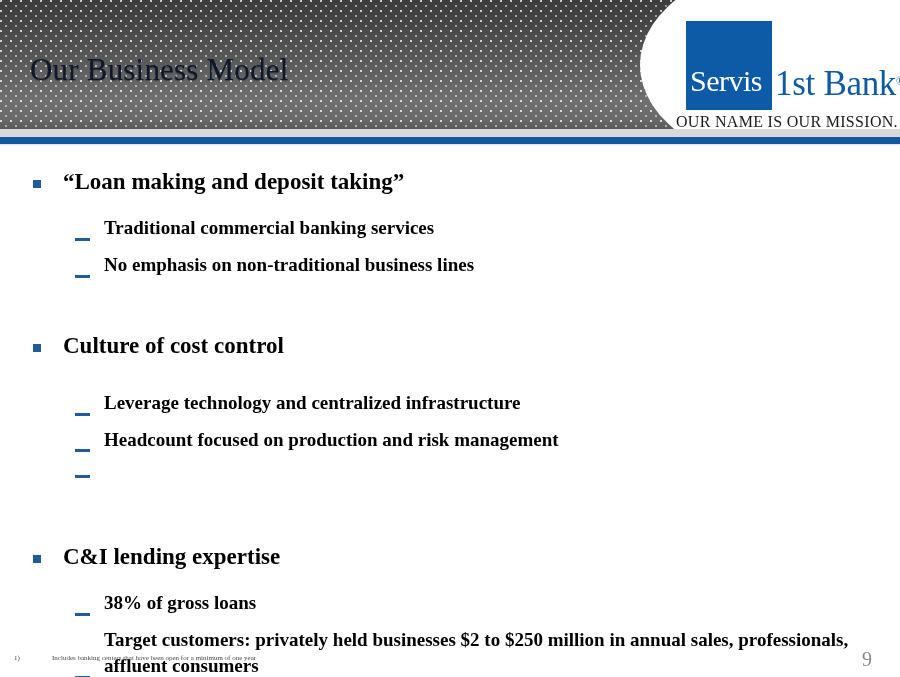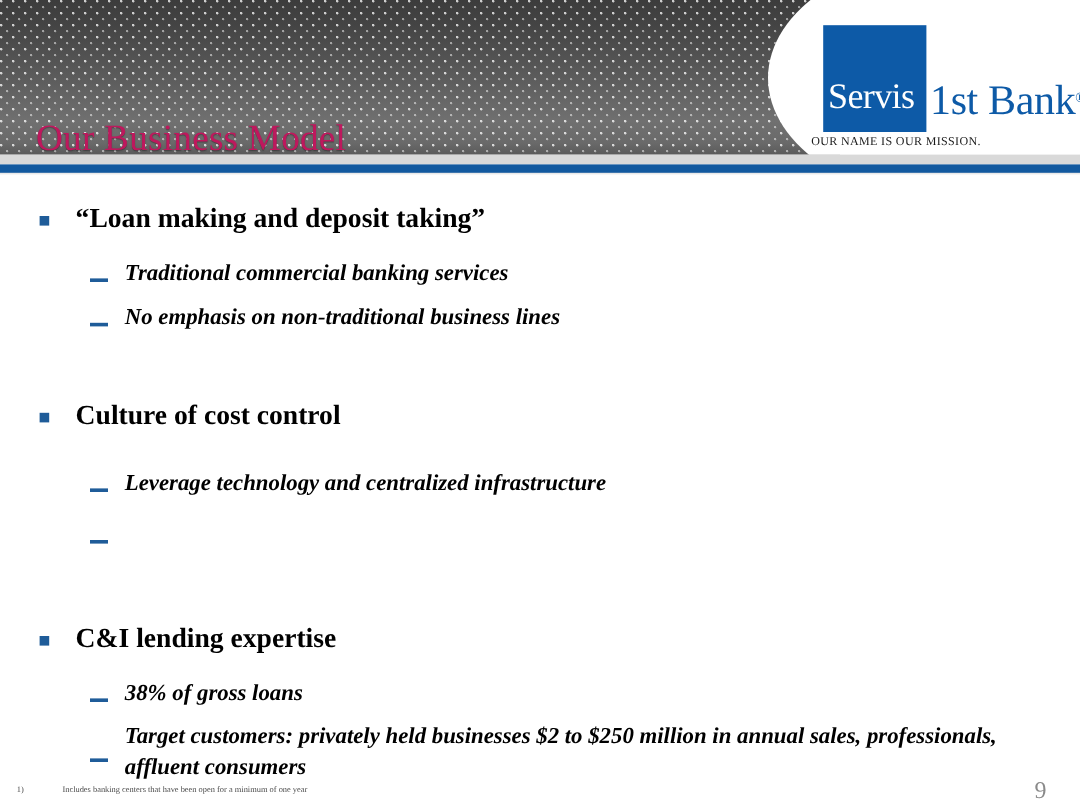--- a/index.html
+++ b/index.html
@@ -63,25 +63,24 @@
     width: 260px;
     height: 129px;
     background: #ffffff;
   }
   .slide-title {
     position: absolute;
     left: 30px;
     top: 52px;
     font-family: "Liberation Serif", serif;
     font-size: 31px;
-    color: #be185d;
+    color: #0f172a;
     letter-spacing: 0.2px;
     white-space: nowrap;
     text-shadow: 0 1px 1px rgba(0,0,0,0.35);
-    margin-top: 45px;
   }
 
   
   .bar-lightgray {
     position: absolute;
     left: 0; top: 129px;
     width: 900px; height: 8px;
     background: #d9d9d9;
   }
   .bar-blue {
@@ -136,23 +135,23 @@
   }
   .logo-reg {
     font-size: 12px;
     vertical-align: 10px;
   }
   .logo-tagline {
     position: absolute;
     left: 0px;
     top: 95px;
     width: 216px;
-    text-align: left;
-    font-family: "Liberation Serif", serif;
-    font-size: 10px;
+    text-align: center;
+    font-family: "Liberation Serif", serif;
+    font-size: 16px;
     color: #1a1a1a;
     letter-spacing: 0.3px;
     white-space: nowrap;
   }
 
   
   .content {
     position: absolute;
     left: 0;
     top: 152px;
@@ -176,23 +175,22 @@
   .l1 .tx {
     font-family: "Liberation Serif", serif;
     font-weight: bold;
     font-size: 23px;
     color: #000000;
     line-height: 1.22;
   }
   .l2 {
     position: relative;
     display: flex;
-    align-items: center;
+    align-items: flex-end;
     padding: 0 20px 0 75px;
-    font-style: italic;
   }
   .l2 .dsh {
     flex: 0 0 auto;
     width: 15px;
     height: 3px;
     background: #1f5c99;
     margin-top: 12px;
     margin-right: 14px;
   }
   .l2 .tx {
@@ -290,20 +288,24 @@
     <div class="gap-l1"></div>
 
     <div class="gap-l2"></div>
 
     <div class="l2">
       <div class="dsh"></div>
       <div class="tx">Leverage technology and centralized infrastructure</div>
     </div>
     <div class="gap-l2"></div>
 
+    <div class="l2">
+      <div class="dsh"></div>
+      <div class="tx">Headcount focused on production and risk management</div>
+    </div>
     <div class="gap-l2"></div>
 
     <div class="l2">
       <div class="dsh"></div>
     </div>
     <div class="gap-l2"></div>
 
 
     <div class="gap-block"></div>
 

